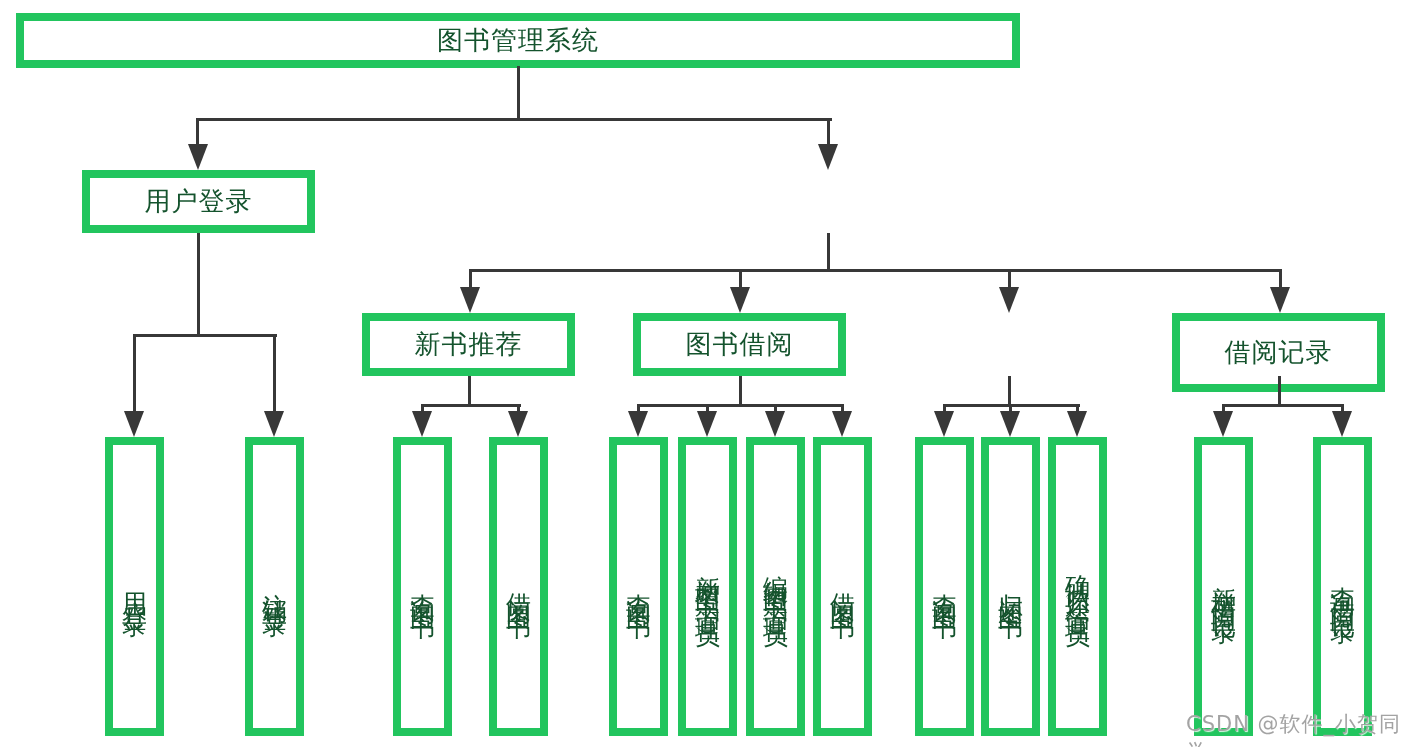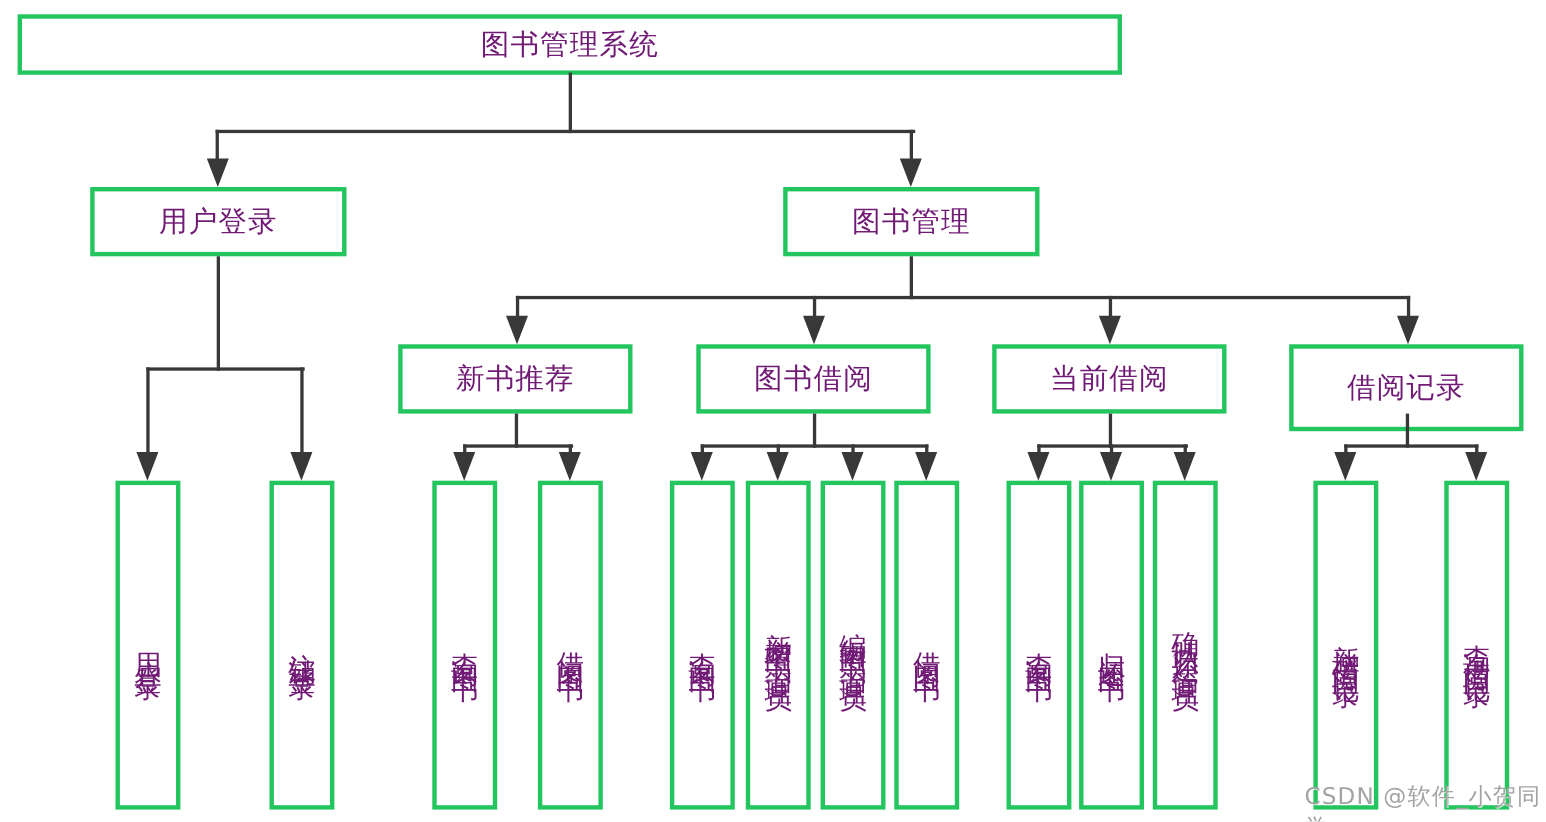--- a/index.html
+++ b/index.html
@@ -3,21 +3,21 @@
 <meta charset="utf-8">
 <style>
   html,body{margin:0;padding:0;background:#ffffff;}
   #stage{
     position:relative;width:1405px;height:747px;background:#ffffff;
     font-family:"DejaVu Sans","Liberation Sans",sans-serif;
     overflow:hidden;
   }
   .box{
     position:absolute;box-sizing:border-box;background:#ffffff;
-    border:4px solid #22c55e;color:#701a75;
+    border:8px solid #22c55e;color:#14532d;
     display:flex;align-items:center;justify-content:center;
     font-size:26px;letter-spacing:1px;white-space:nowrap;
   }
   .vbox{
     writing-mode:vertical-rl;text-orientation:mixed;
     font-size:25px;letter-spacing:7px;line-height:1;
     white-space:normal;
   }
   .hl,.vl{position:absolute;background:#383838;}
   .hl{height:3px;}
@@ -36,27 +36,25 @@
 </style>
 </head>
 <body>
 
 <div id="stage">
 
   <div class="box" style="left:16px;top:13px;width:1004px;height:55px">图书管理系统</div>
 
   <div class="box" style="left:82px;top:170px;width:233px;height:63px">用户登录</div>
 
-  <div class="box" style="left:712px;top:170px;width:233px;height:63px">图书管理</div>
 
   <div class="box" style="left:633px;top:313px;width:213px;height:63px">图书借阅</div>
 
   <div class="box" style="left:362px;top:313px;width:213px;height:63px">新书推荐</div>
 
-  <div class="box" style="left:902px;top:313px;width:213px;height:63px">当前借阅</div>
 
   <div class="box" style="left:1172px;top:313px;width:213px;height:79px">借阅记录</div>
 
   <div class="box vbox" style="left:105px;top:437px;width:59px;height:299px">用户登录</div>
 
   <div class="box vbox" style="left:245px;top:437px;width:59px;height:299px">注销登录</div>
 
   <div class="box vbox" style="left:393px;top:437px;width:59px;height:299px">查询图书</div>
 
   <div class="box vbox" style="left:489px;top:437px;width:59px;height:299px">借阅图书</div>

